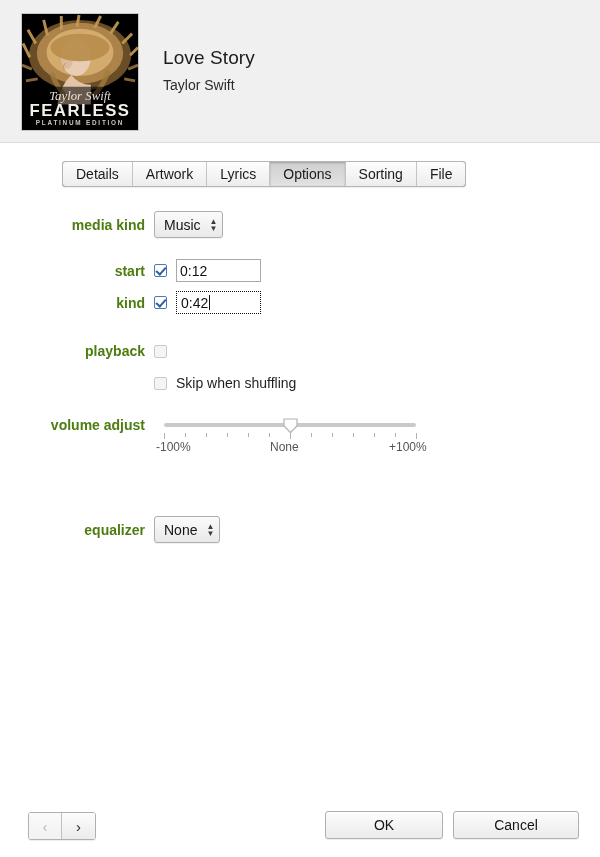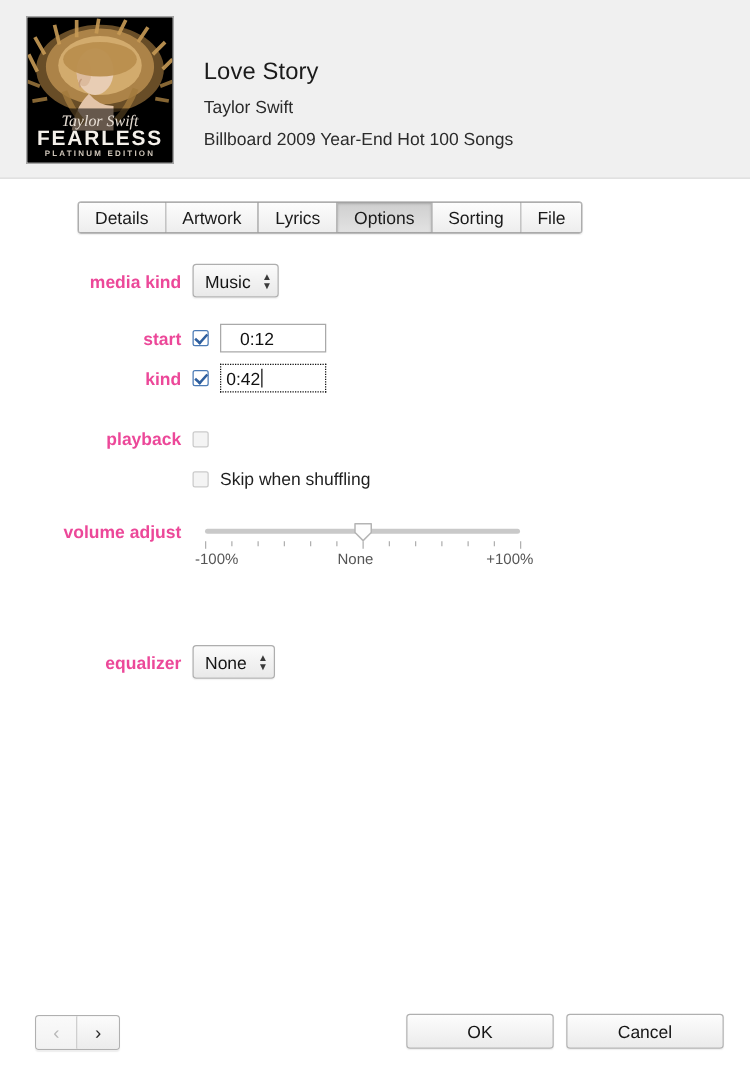--- a/index.html
+++ b/index.html
@@ -59,21 +59,21 @@
 
   
   #tabbar {
     position: absolute;
     left: 62px; top: 161px;
     height: 26px;
     display: flex;
     border: 1px solid #b5b5b5;
     border-radius: 3px;
     overflow: hidden;
-    background: #737373;
+    background: #b91c1c;
     box-shadow: 0 1px 1px rgba(0,0,0,.07);
   }
   .tab {
     height: 24px;
     padding: 0 13px;
     display: flex;
     align-items: center;
     justify-content: center;
     font-size: 14px;
     color: #1a1a1a;
@@ -88,21 +88,21 @@
     box-shadow: inset 0 1px 2px rgba(0,0,0,.22);
   }
 
   
   .row { position: absolute; display: flex; align-items: center; }
   .flabel {
     width: 125px;
     text-align: right;
     font-size: 14px;
     font-weight: bold;
-    color: #ec4899;
+    color: #4d7c0f;
     padding-right: 9px;
     white-space: nowrap;
   }
 
   
   .popup {
     height: 27px;
     border: 1px solid #aeaeae;
     border-radius: 3px;
     background: linear-gradient(#fbfbfb, #e9e9e9);
@@ -153,21 +153,21 @@
 
   
   .tfield {
     width: 85px; height: 23px;
     border: 1px solid #a9a9a9;
     background: #ffffff;
     font-size: 14px;
     color: #111;
     display: flex;
     align-items: center;
-    padding-left: 15px;
+    padding-left: 3px;
     position: relative;
     cursor: text;
   }
   .tfield.focused {
     border: 1px dotted #111;
     padding-left: 4px;
   }
   .caret {
     display: inline-block;
     width: 1px; height: 15px;
@@ -289,21 +289,20 @@
       <rect x="0" y="74" width="118" height="44" fill="#000000" opacity="0.55"></rect>
       <text x="59" y="88" font-family="Liberation Serif, serif" font-size="13" font-style="italic" fill="#efe6dc" text-anchor="middle" opacity="0.95">Taylor Swift</text>
       <text x="59" y="104" font-family="Liberation Sans, sans-serif" font-size="17" font-weight="bold" fill="#f4f0ea" text-anchor="middle" letter-spacing="1.5">FEARLESS</text>
       <text x="59" y="113" font-family="Liberation Sans, sans-serif" font-size="6.5" font-weight="bold" fill="#cfc6ba" text-anchor="middle" letter-spacing="1.8">PLATINUM EDITION</text>
     </svg>
   </div>
 
   <div id="header-text">
     <div id="song-title">Love Story</div>
     <div id="artist-name">Taylor Swift</div>
-    <div id="album-name">Billboard 2009 Year-End Hot 100 Songs</div>
   </div>
 </div>
 
 <div id="tabbar">
   <div class="tab">Details</div>
   <div class="tab">Artwork</div>
   <div class="tab">Lyrics</div>
   <div class="tab active">Options</div>
   <div class="tab">Sorting</div>
   <div class="tab">File</div>

